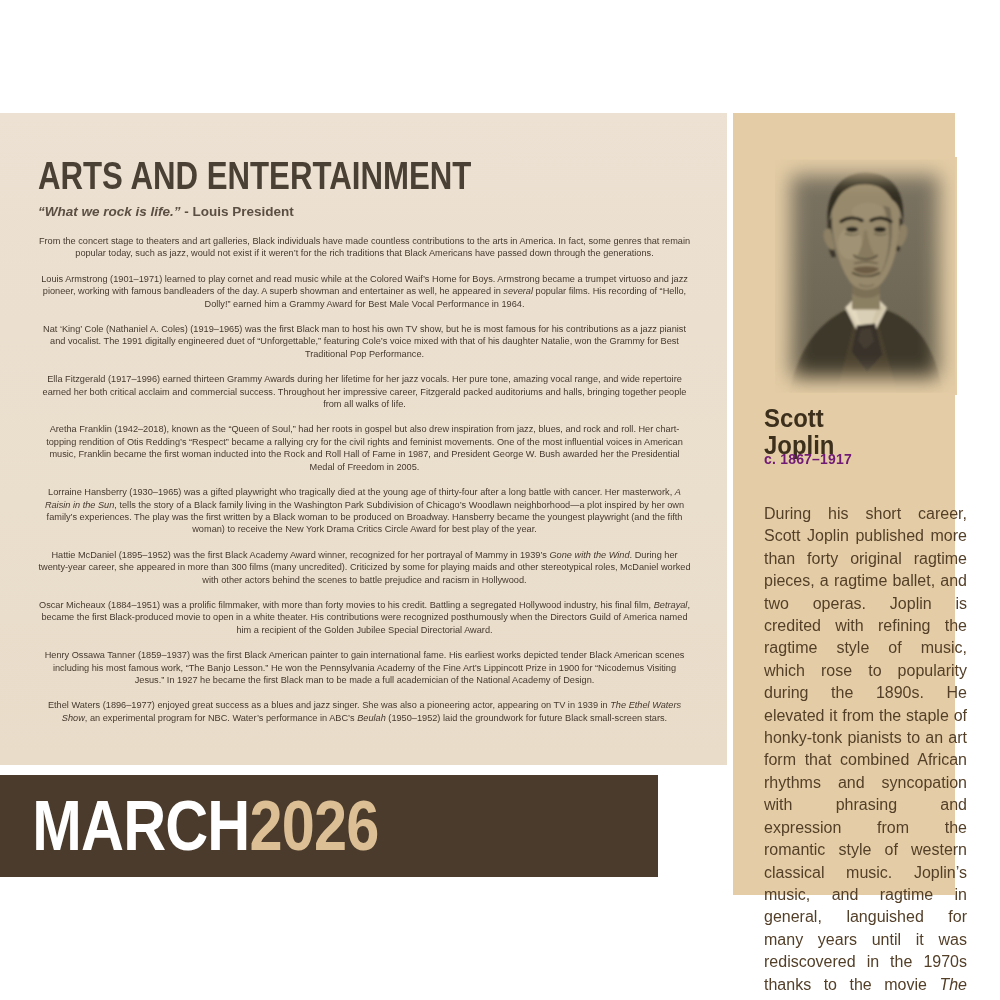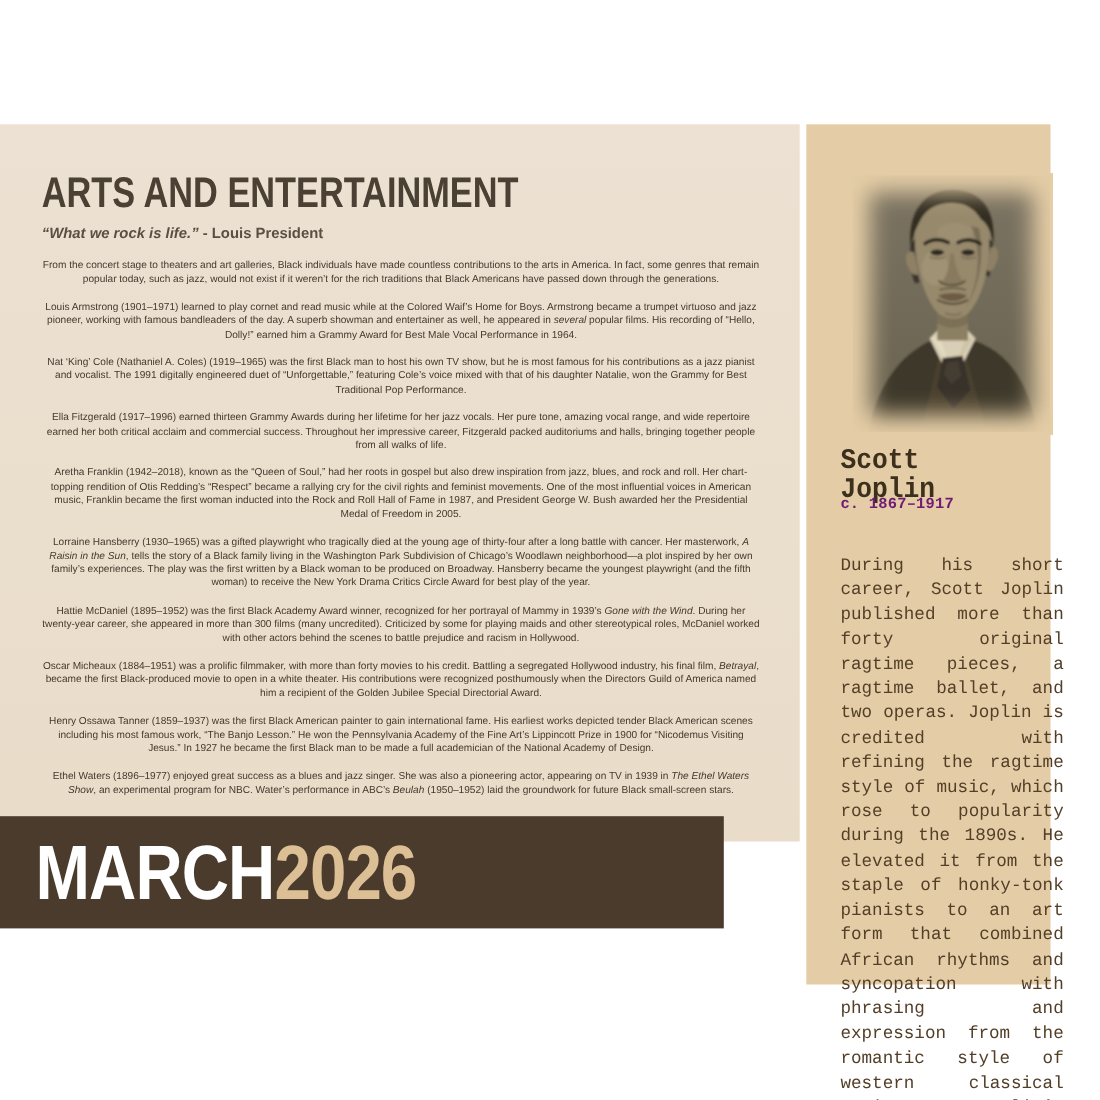--- a/index.html
+++ b/index.html
@@ -18,30 +18,30 @@
   .article-inner{padding:41px 36px 0 38px;}
   .page-title{font-size:39px;font-weight:700;color:var(--title-brown);margin:0 0 6px 0;
     transform:scaleX(0.80);transform-origin:0 0;white-space:nowrap;letter-spacing:0;}
   .quote{font-size:13.5px;font-weight:700;color:var(--quote-color);margin:0 0 16px 0;}
   .quote .q{font-style:italic;}
   .para{font-size:9.2px;line-height:12.4px;color:var(--body-text);margin:0 0 13px 0;text-align:center;}
   .b{font-weight:400;}
   .i{font-style:italic;}
 
   
-  .month-banner{position:absolute;left:0;top:742px;width:658px;height:102px;
+  .month-banner{position:absolute;left:0;top:775px;width:658px;height:102px;
     background:var(--banner-brown);display:flex;align-items:center;}
   .month-text{padding-left:38px;font-size:70px;font-weight:700;line-height:1;
     transform:scaleX(0.85);transform-origin:0 50%;white-space:nowrap;letter-spacing:-1px;}
   .month-text .month{color:#ffffff;}
   .month-text .year{color:var(--year-tan);}
 
   
   .sidebar{position:absolute;left:733px;top:113px;width:222px;height:782px;
-    background:var(--sidebar-tan);font-family:Liberation Mono, monospace;}
+    background:var(--sidebar-tan);}
   .portrait-wrap{position:absolute;left:42px;top:46px;width:180px;height:234px;}
   .portrait-wrap svg{display:block;width:100%;height:100%;}
   .portrait-vignette{position:absolute;inset:-2px;pointer-events:none;
     box-shadow:inset 0 0 20px 18px var(--sidebar-tan);}
   .sidebar-name{position:absolute;left:31px;top:292px;font-size:26px;font-weight:700;
     line-height:27px;color:var(--heading-dark);transform:scaleX(0.92);transform-origin:0 0;}
   .sidebar-dates{position:absolute;left:31px;top:338px;font-size:14px;font-weight:700;
     color:#701a75;letter-spacing:0.2px;}
   .sidebar-bio{position:absolute;left:31px;top:374px;width:203px;font-size:16px;
     line-height:22.4px;color:var(--sidebar-text);text-align:justify;text-align-last:left;}

